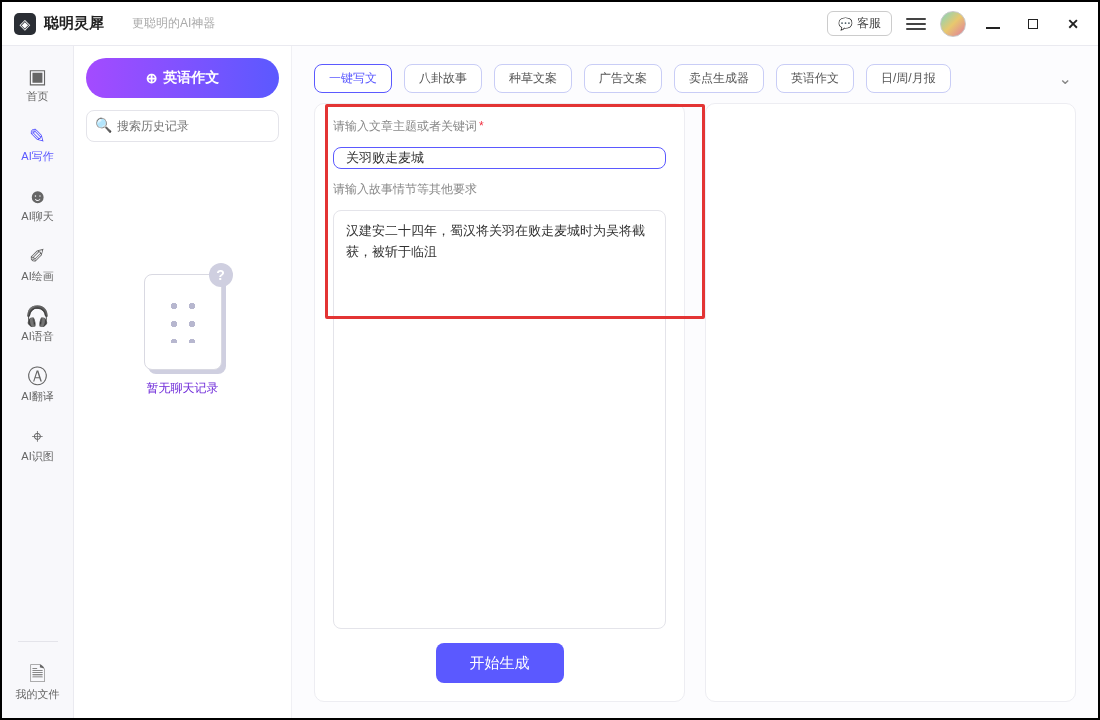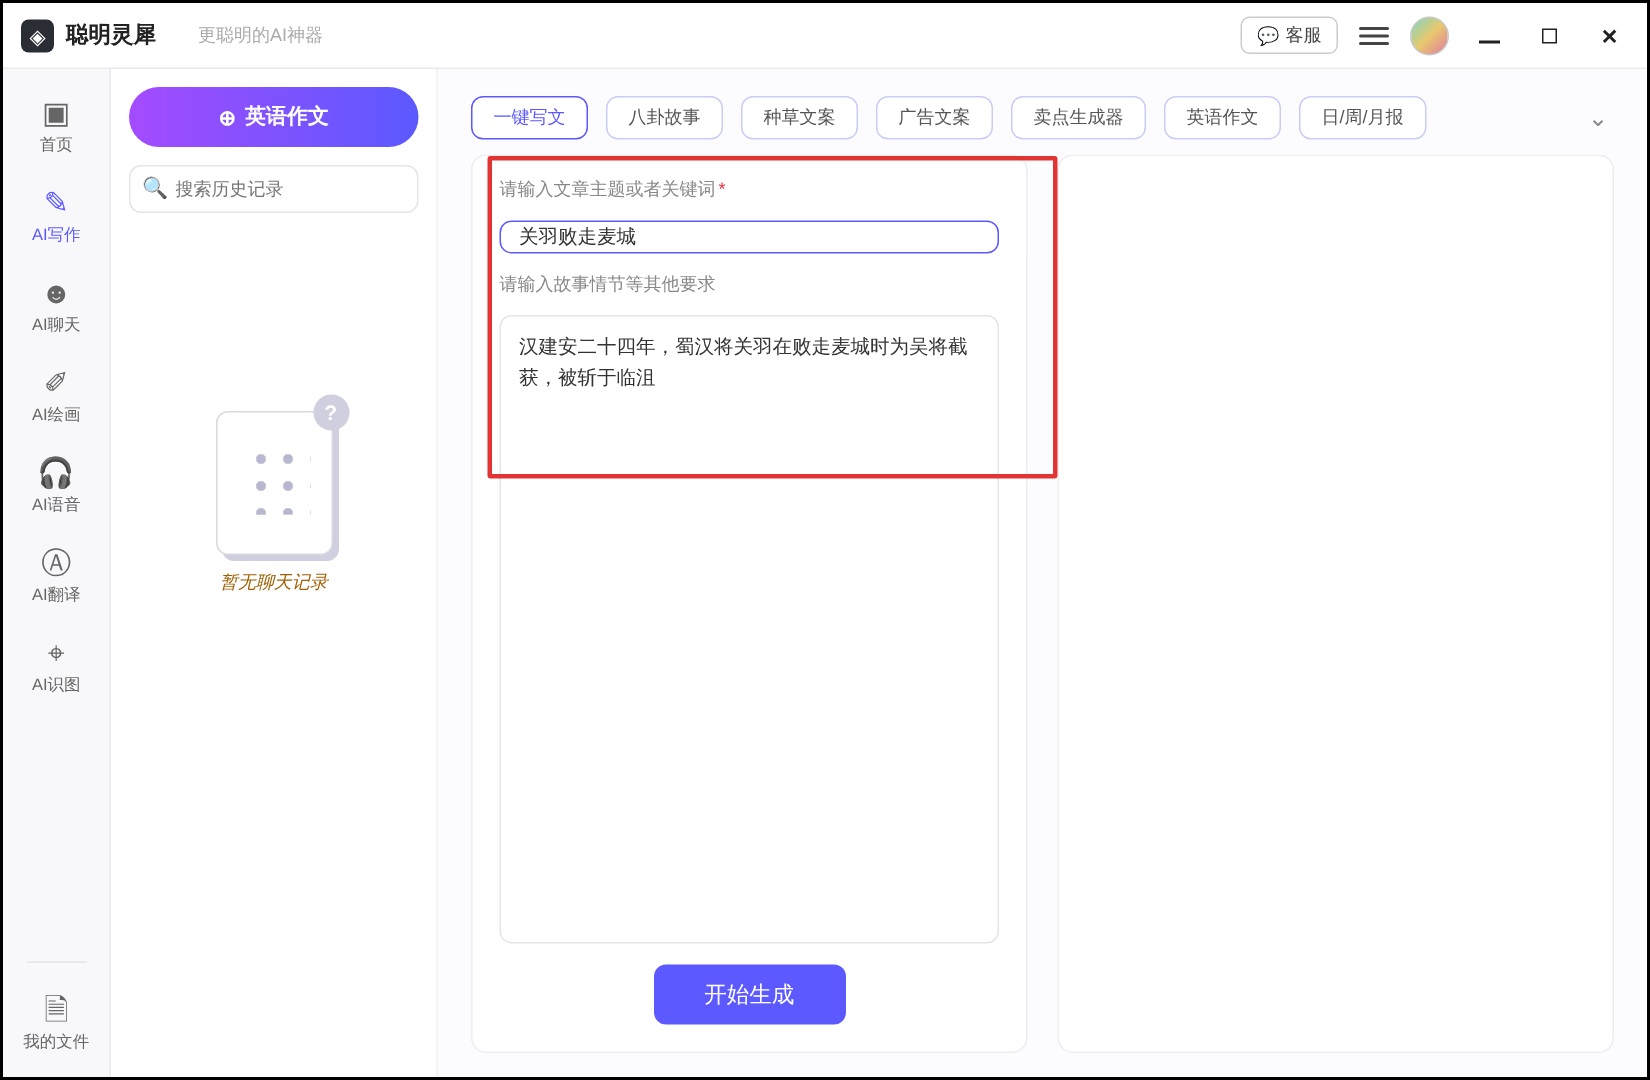--- a/index.html
+++ b/index.html
@@ -41,21 +41,21 @@
   .search { position: relative; }
   .search input { width: 100%; height: 32px; border: 1px solid #e4e4ea; border-radius: 8px; padding: 0 10px 0 30px; font-size: 12px; color: #555; outline: none; background:#fff; }
   .search .ico { position: absolute; left: 9px; top: 7px; color: #bbb; font-size: 14px; }
   .empty-illus { margin-top: 120px; display: flex; flex-direction: column; align-items: center; gap: 10px; color: #9a9ab0; }
   .doc-shape { width: 78px; height: 96px; background: #fff; border: 1px solid #d9d9e2; border-radius: 8px; box-shadow: 4px 4px 0 #cfcfe0; position: relative; }
   .doc-shape::after { content: ""; position: absolute; top: 18px; left: 16px; width: 46px; height: 50px; background:
       radial-gradient(#b7b7cf 3px, transparent 3px) 4px 4px / 18px 18px,
       radial-gradient(#b7b7cf 3px, transparent 3px) 22px 4px / 18px 18px;
   }
   .doc-q { position: absolute; top: -12px; right: -12px; width: 24px; height: 24px; border-radius: 50%; background: #cfcfe0; color: #fff; display: flex; align-items: center; justify-content: center; font-size: 14px; font-weight: 600; }
-  .empty-text { font-size: 12px; color:#a16207;font-style:italic; }
+  .empty-text { font-size: 12px; color:#6d28d9; }
 
   
   .main { flex: 1; display: flex; flex-direction: column; background: #fcfcfe; }
   .category-row { display: flex; align-items: center; gap: 12px; padding: 18px 22px 10px 22px; position: relative; }
   .chip { border: 1px solid #c9cdf6; border-radius: 8px; padding: 5px 14px; font-size: 12px; color: #555; background: #fff; cursor: pointer; }
   .chip.active { color: #5b59ff; border-color: #5b59ff; }
   .chevron { margin-left: auto; color: #888; font-size: 16px; cursor: pointer; padding-right: 4px; }
 
   .panels { flex: 1; display: flex; gap: 20px; padding: 0 22px 16px 22px; overflow: hidden; }
   .form-panel { flex: 1; background: #fff; border: 1px solid #ededf2; border-radius: 10px; padding: 14px 0; display: flex; flex-direction: column; position: relative; }

